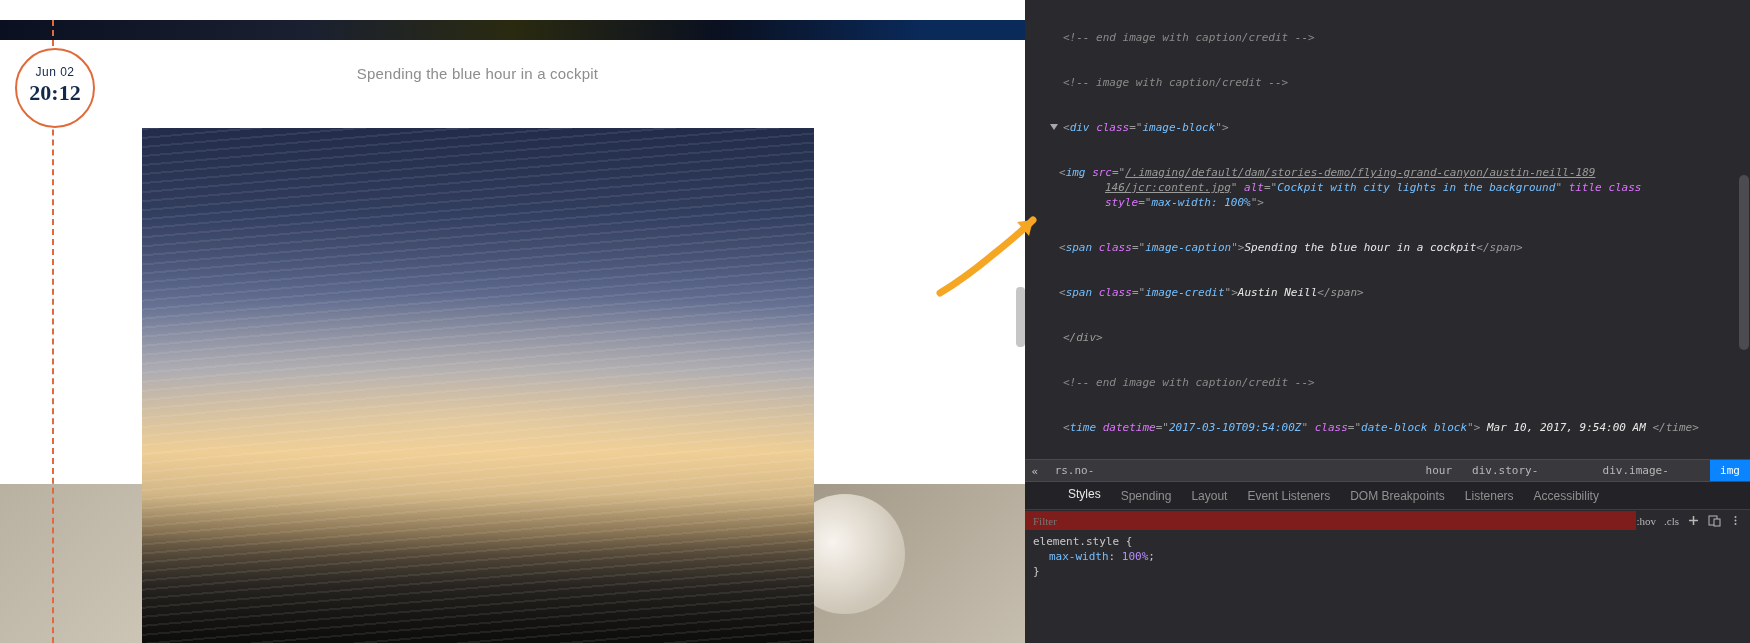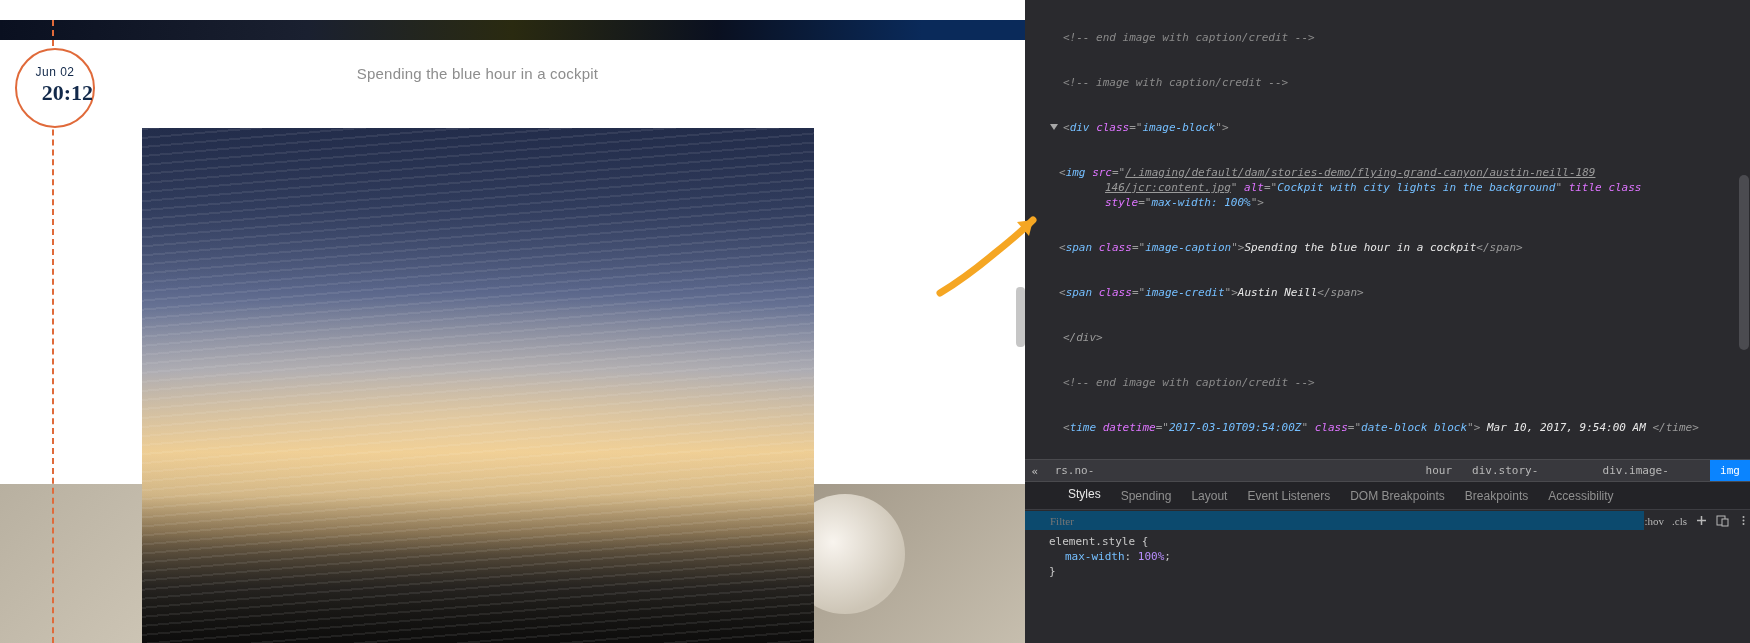--- a/index.html
+++ b/index.html
@@ -7,21 +7,21 @@
   
   .content{position:absolute;left:0;top:0;width:1025px;height:594px;background:#fff;margin-top:20px;}
   .hero-top{position:absolute;left:0;top:0;width:1025px;height:20px;background:linear-gradient(90deg,#0a1020,#1a2030 30%,#2a2a10 50%,#0a1020 70%,#0a2a5a 90%);}
   .hero-bottom{position:absolute;left:0;top:464px;width:1025px;height:179px;background:linear-gradient(135deg,#b8b0a0,#d8d0c0 40%,#9a9080 60%,#c8c0b0);}
   .hero-bottom::before{content:"";position:absolute;right:120px;top:10px;width:120px;height:120px;border-radius:50%;background:radial-gradient(circle at 40% 40%,#f8f4ee,#cdc5b6 70%);}
   .white-band{position:absolute;left:0;top:20px;width:1025px;height:444px;background:#fff;}
   .caption{position:absolute;left:0;top:45px;width:955px;text-align:center;font-size:15px;color:#8d8d8d;letter-spacing:.2px;}
   .timeline-line{position:absolute;left:52px;top:0;width:0;height:643px;border-left:2px dashed #e06a3a;}
   .date-dot{position:absolute;left:15px;top:28px;width:76px;height:76px;border-radius:50%;background:#fff;border:2px solid #e06a3a;text-align:center;}
   .date-dot .d{font-size:12px;color:#12294a;margin-top:15px;letter-spacing:.5px;}
-  .date-dot .t{font-size:22px;color:#12294a;font-weight:bold;margin-top:1px;font-family:Georgia,serif;text-align:right;}
+  .date-dot .t{font-size:22px;color:#12294a;font-weight:bold;margin-top:1px;font-family:Georgia,serif;}
   .sky-img{position:absolute;left:142px;top:108px;width:672px;height:540px;background:linear-gradient(180deg,#2a3452 0%,#3a4668 15%,#5a668a 30%,#98a0b8 45%,#e8c890 60%,#f8d8a0 68%,#c8a878 75%,#5a5248 85%,#1a1812 100%);overflow:hidden;}
   .sky-img::before{content:"";position:absolute;inset:0;background:
     repeating-linear-gradient(175deg,rgba(255,255,255,.08) 0 2px,transparent 2px 9px),
     radial-gradient(ellipse 200% 40% at 50% 55%,rgba(255,220,160,.5),transparent 60%),
     linear-gradient(180deg,rgba(30,40,70,.6) 0%,transparent 30%,transparent 60%,rgba(10,10,10,.9) 95%);
   }
   .scroll-thumb{position:absolute;left:1016px;top:267px;width:9px;height:60px;background:#c6c6c6;border-radius:4px;}
   
   .devtools{position:absolute;left:1025px;top:0;width:725px;height:643px;background:#2a2a2e;color:#a8a8a8;font:11px/15px Menlo,Consolas,monospace;}
   .dom{position:absolute;left:10px;top:0;right:0;height:459px;overflow:hidden;white-space:pre;}
@@ -40,24 +40,24 @@
   
   .crumb{position:absolute;left:0;top:459px;right:0;height:22px;background:#38383d;border-top:1px solid #4a4a4e;display:flex;align-items:center;font-size:11px;color:#b8b8b8;}
   .crumb .chev{width:20px;text-align:center;color:#c8c8c8;}
   .crumb .c{padding:0 10px;height:22px;line-height:22px;}
   .crumb .c.sel{background:#0a84ff;color:#fff;}
   
   .tabs{position:absolute;left:0;top:481px;right:0;height:28px;background:#232327;border-top:1px solid #4a4a4e;display:flex;align-items:center;font:12px -apple-system,Helvetica;color:#909090;padding-left:33px;}
   .tabs .t{padding:0 10px;height:28px;line-height:28px;}
   .tabs .t.act{color:#e8e8e8;border-bottom:2px solid #0a84ff;line-height:26px;}
   .filter-row{position:absolute;left:0;top:509px;right:0;height:21px;background:#2a2a2e;border-top:1px solid #3d3d42;display:flex;align-items:center;}
-  .filter-row input{flex:1;background:#0c4a6e;border:none;outline:none;height:19px;padding:0 25px;color:#c8c8c8;font:11px -apple-system;}
-  .filter-row .rt{display:flex;align-items:center;gap:8px;padding-right:0;color:#b8b8b8;font:11px -apple-system;}
+  .filter-row input{flex:1;background:#7f1d1d;border:none;outline:none;height:19px;padding:0 8px;color:#c8c8c8;font:11px -apple-system;}
+  .filter-row .rt{display:flex;align-items:center;gap:8px;padding-right:8px;color:#b8b8b8;font:11px -apple-system;}
   .filter-row .ico{width:13px;height:13px;display:inline-block;}
-  .styles-body{position:absolute;left:0;top:530px;right:0;bottom:0;padding:4px 24px;font:11px/15px Menlo,Consolas,monospace;color:#c8c8c8;}
+  .styles-body{position:absolute;left:0;top:530px;right:0;bottom:0;padding:4px 8px;font:11px/15px Menlo,Consolas,monospace;color:#c8c8c8;}
   .styles-body .prop{margin-left:16px}
   .styles-body .k{color:#75bfff}
   .styles-body .v{color:#b98eff}
   .devscroll{position:absolute;right:1px;top:0;width:10px;height:455px;}
   .devscroll .th{position:absolute;left:0;top:175px;width:10px;height:175px;background:#4b4b50;border-radius:5px;}
   
   .annot{position:absolute;left:925px;top:208px;width:118px;height:90px;pointer-events:none;}
 </style>
 </head>
 <body>
@@ -118,21 +118,21 @@
       <div class="c">div.image-block</div>
       <div class="c sel">img</div>
     </div>
 
     <div class="tabs">
       <div class="t act">Styles</div>
       <div class="t">Spending</div>
       <div class="t">Layout</div>
       <div class="t">Event Listeners</div>
       <div class="t">DOM Breakpoints</div>
-      <div class="t">Breakpoints</div>
+      <div class="t">Listeners</div>
       <div class="t">Accessibility</div>
     </div>
 
     <div class="filter-row">
       <input placeholder="Filter" style="">
       <div class="rt">
         <span>:hov</span>
         <span>.cls</span>
         <span class="ico"><svg viewBox="0 0 13 13">
               <path d="M6.5 2v9M2 6.5h9" stroke="#b8b8b8" stroke-width="1.5" fill="none"></path>

